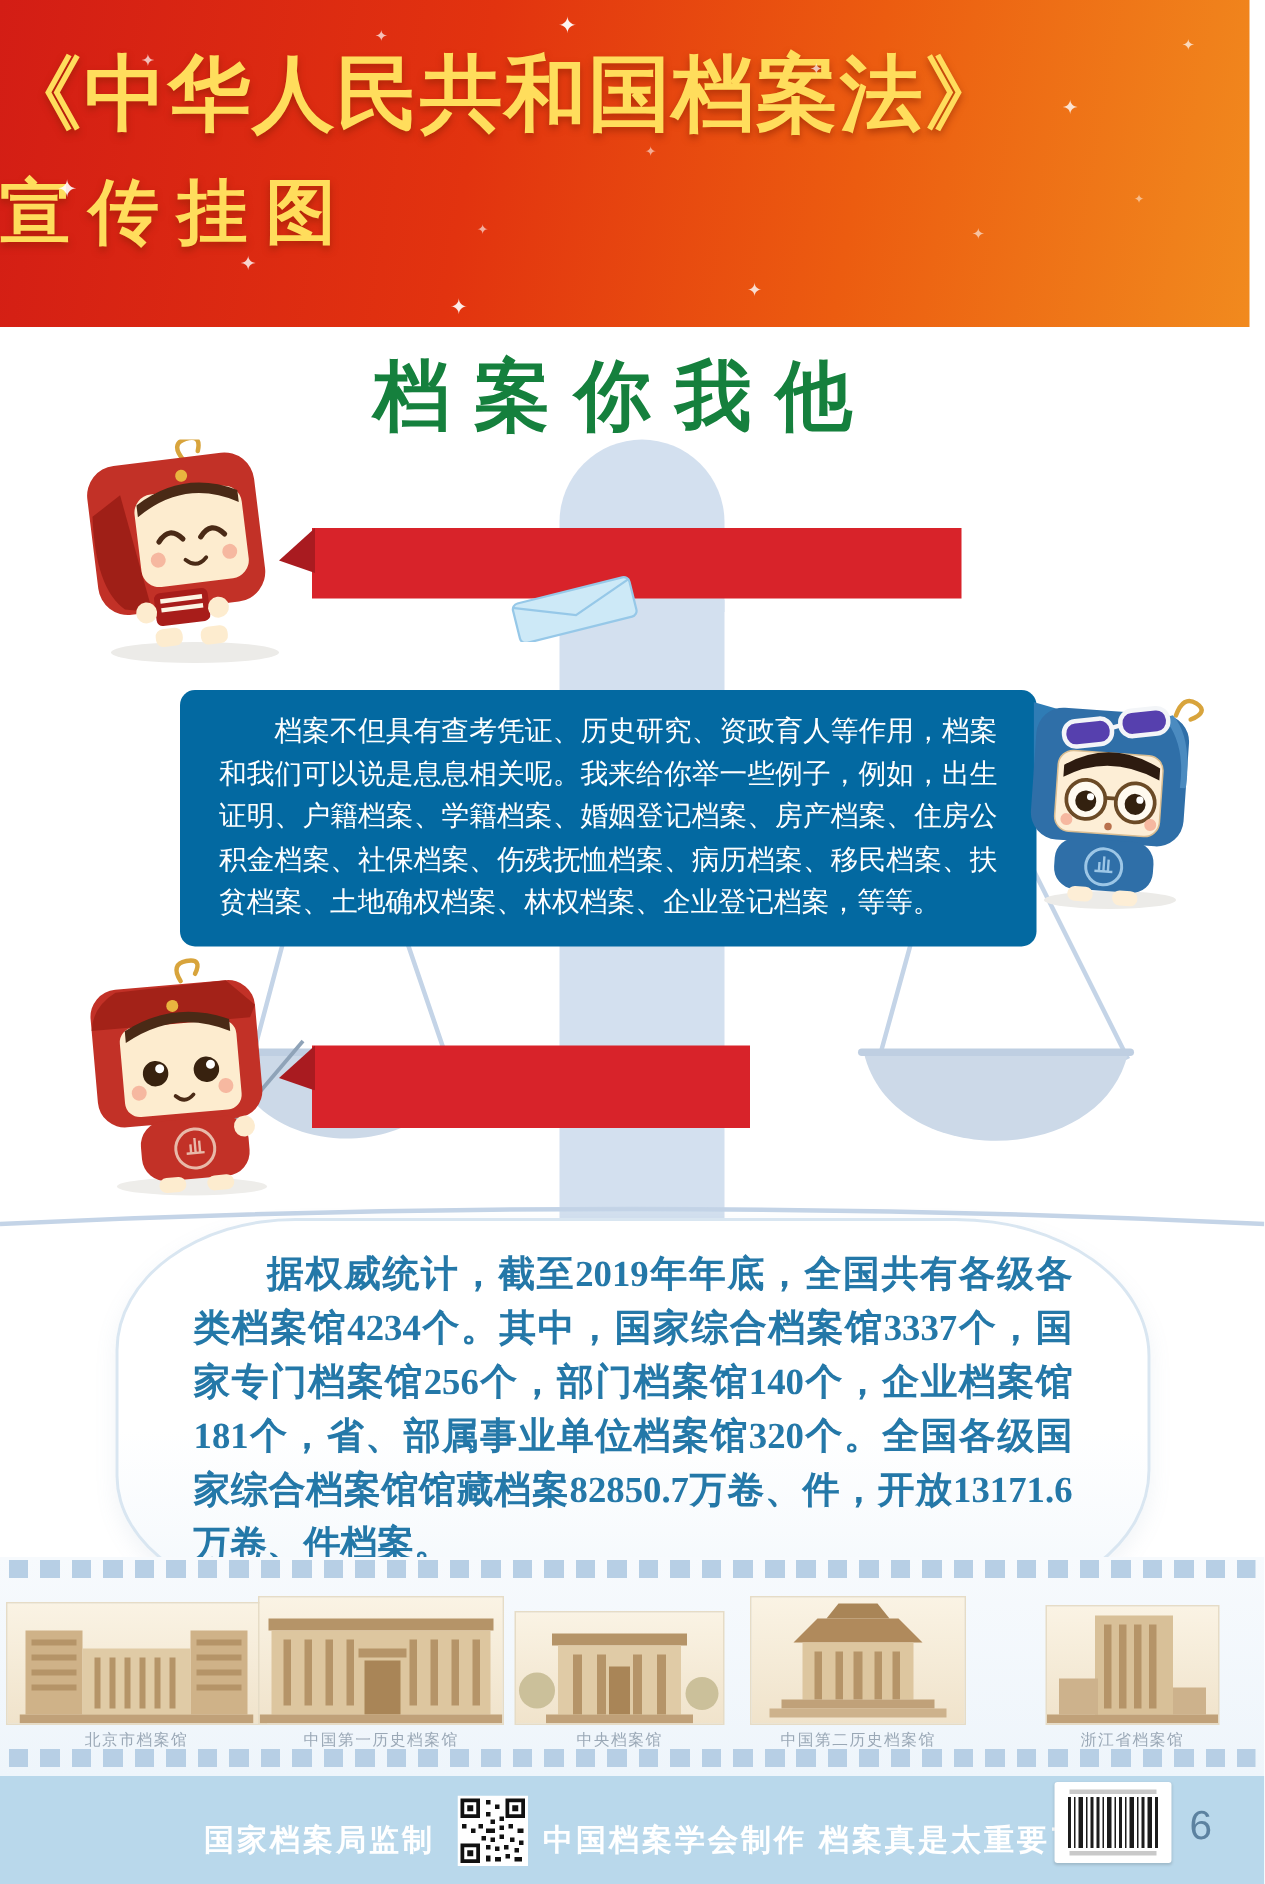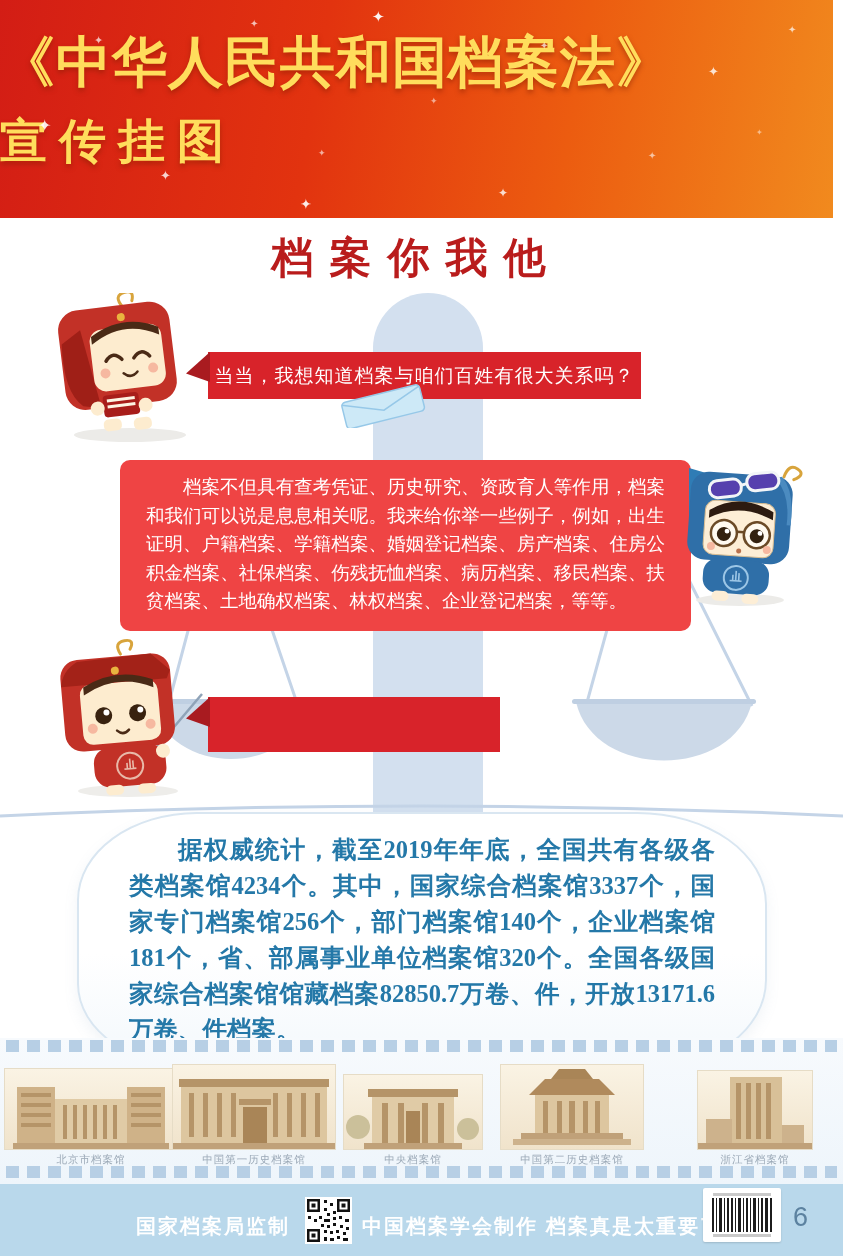--- a/index.html
+++ b/index.html
@@ -15,32 +15,32 @@
           text-align:left;overflow:hidden;}
   .h-title{margin-top:26px;font-size:55px;font-weight:bold;color:#ffdd5c;letter-spacing:1px;
            text-shadow:0 3px 5px rgba(130,30,0,.5);}
   .h-sub{margin-top:10px;font-size:47px;font-weight:bold;color:#ffdd5c;letter-spacing:12px;
          text-shadow:0 3px 5px rgba(130,30,0,.5);}
   .star{position:absolute;color:#fff;z-index:1;}
   .star::before{content:"✦";}
 
   
   .sec-title{position:absolute;left:0;top:230px;width:833px;text-align:center;z-index:2;
-             font-size:42px;font-weight:bold;color:#b91c1c;letter-spacing:16px;}
+             font-size:51px;font-weight:bold;color:#15803d;letter-spacing:16px;}
 
   
   .bubble{position:absolute;z-index:3;color:#fff;box-sizing:border-box;}
   .bubble.red{background:#d8232a;}
   .b1{left:208px;top:352px;width:433px;height:47px;display:flex;align-items:center;
       justify-content:center;font-size:19px;letter-spacing:1px;}
   .b3{left:208px;top:697px;width:292px;height:55px;display:flex;align-items:center;
       justify-content:center;font-size:19px;letter-spacing:1px;}
   .tail-l{position:absolute;left:-22px;top:0;width:24px;height:30px;background:#a91b20;
           clip-path:polygon(100% 0,100% 100%,0 72%);}
-  .b2{left:120px;top:460px;width:571px;background:#ef4444;border-radius:10px;
+  .b2{left:120px;top:460px;width:571px;background:#0369a1;border-radius:10px;
       padding:13px 26px 15px 26px;font-size:18.5px;line-height:28.5px;text-align:justify;}
   .b2 p{margin:0;text-indent:2em;}
   .tail-r{position:absolute;right:-28px;top:8px;width:30px;height:48px;background:#2f7cb5;
           clip-path:polygon(0 0,0 100%,100% 18%);}
 
   
   .art{position:absolute;z-index:4;pointer-events:none;}
 
   
   .stats{position:absolute;left:77px;top:812px;width:690px;z-index:2;box-sizing:border-box;
@@ -137,21 +137,20 @@
 
   <svg class="art" style="left:338px;top:384px;" width="92" height="44" viewBox="0 0 92 44">
     <g transform="rotate(-14 46 22)">
       <rect x="5" y="9" width="80" height="27" rx="4" fill="#cde9f7" stroke="#96c8e8" stroke-width="1.5"></rect>
       <path d="M5 11 L45 26 L85 11" fill="none" stroke="#96c8e8" stroke-width="1.5"></path>
     </g>
   </svg>
 
   <div class="bubble red b1">
     <i class="tail-l"></i>
-    <span>当当，我想知道档案与咱们百姓有很大关系吗？</span>
   </div>
 
   <div class="bubble b2">
     <i class="tail-r"></i>
     <p>档案不但具有查考凭证、历史研究、资政育人等作用，档案和我们可以说是息息相关呢。我来给你举一些例子，例如，出生证明、户籍档案、学籍档案、婚姻登记档案、房产档案、住房公积金档案、社保档案、伤残抚恤档案、病历档案、移民档案、扶贫档案、土地确权档案、林权档案、企业登记档案，等等。</p>
   </div>
 
   <svg class="art" style="left:672px;top:452px;" width="135" height="155" viewBox="0 0 135 155">
     <ellipse cx="68" cy="148" rx="44" ry="6" fill="#ecebe8"></ellipse>
     <g transform="rotate(4 67 80)">

